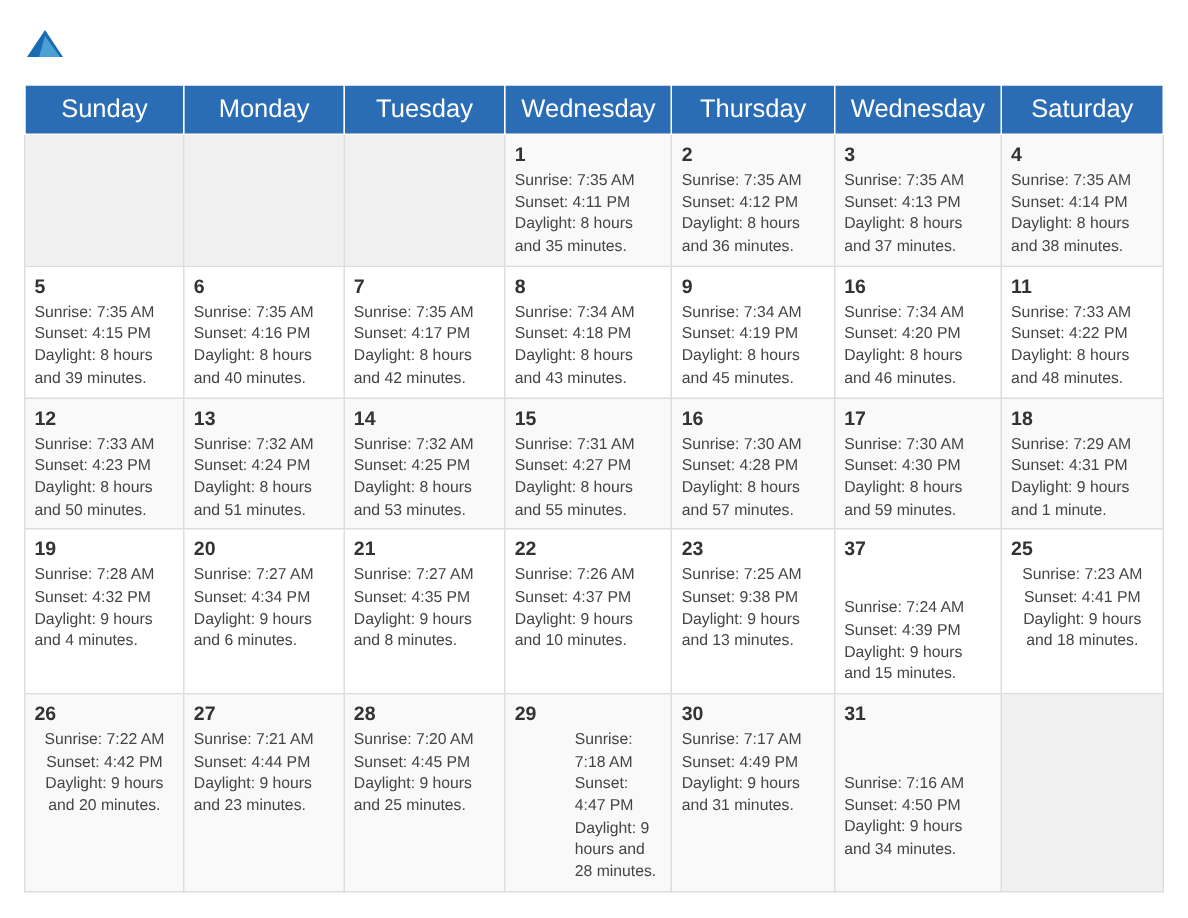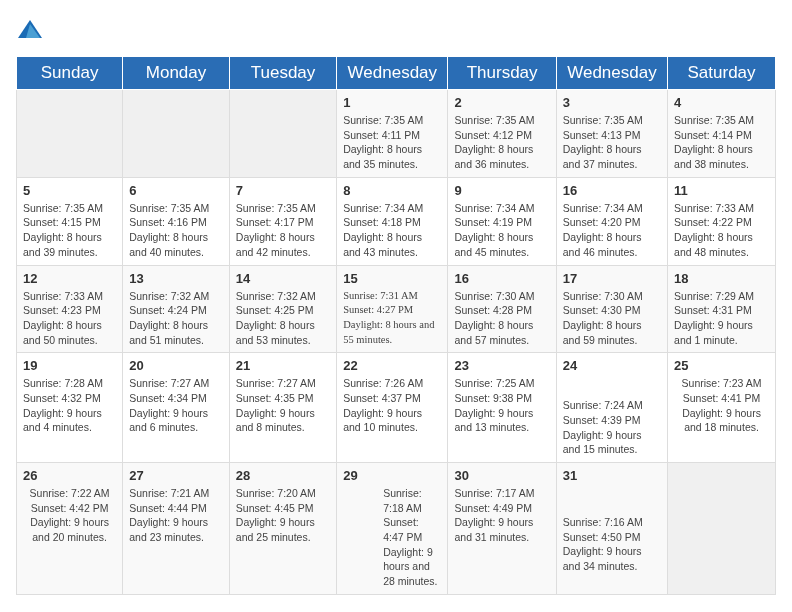--- a/index.html
+++ b/index.html
@@ -219,21 +219,21 @@
 Daylight: 8 hours and 51 minutes.</div>
         </td>
         <td>
           <span class="day-num">14</span>
           <div class="day-info" style="white-space: pre-line;">Sunrise: 7:32 AM
 Sunset: 4:25 PM
 Daylight: 8 hours and 53 minutes.</div>
         </td>
         <td>
           <span class="day-num">15</span>
-          <div class="day-info" style="white-space: pre-line; font-family: Liberation Serif, serif;">Sunrise: 7:31 AM
+          <div class="day-info" style="white-space: pre-line;">Sunrise: 7:31 AM
 Sunset: 4:27 PM
 Daylight: 8 hours and 55 minutes.</div>
         </td>
         <td>
           <span class="day-num">16</span>
           <div class="day-info" style="white-space: pre-line;">Sunrise: 7:30 AM
 Sunset: 4:28 PM
 Daylight: 8 hours and 57 minutes.</div>
         </td>
         <td>
@@ -274,21 +274,21 @@
 Sunset: 4:37 PM
 Daylight: 9 hours and 10 minutes.</div>
         </td>
         <td>
           <span class="day-num">23</span>
           <div class="day-info" style="white-space: pre-line;">Sunrise: 7:25 AM
 Sunset: 9:38 PM
 Daylight: 9 hours and 13 minutes.</div>
         </td>
         <td>
-          <span class="day-num">24</span>
+          <span class="day-num">37</span>
           <div class="day-info" style="white-space: pre-line; margin-top: 25px;">Sunrise: 7:24 AM
 Sunset: 4:39 PM
 Daylight: 9 hours and 15 minutes.</div>
         </td>
         <td>
           <span class="day-num">25</span>
           <div class="day-info" style="white-space: pre-line; text-align: center;">Sunrise: 7:23 AM
 Sunset: 4:41 PM
 Daylight: 9 hours and 18 minutes.</div>
         </td>

